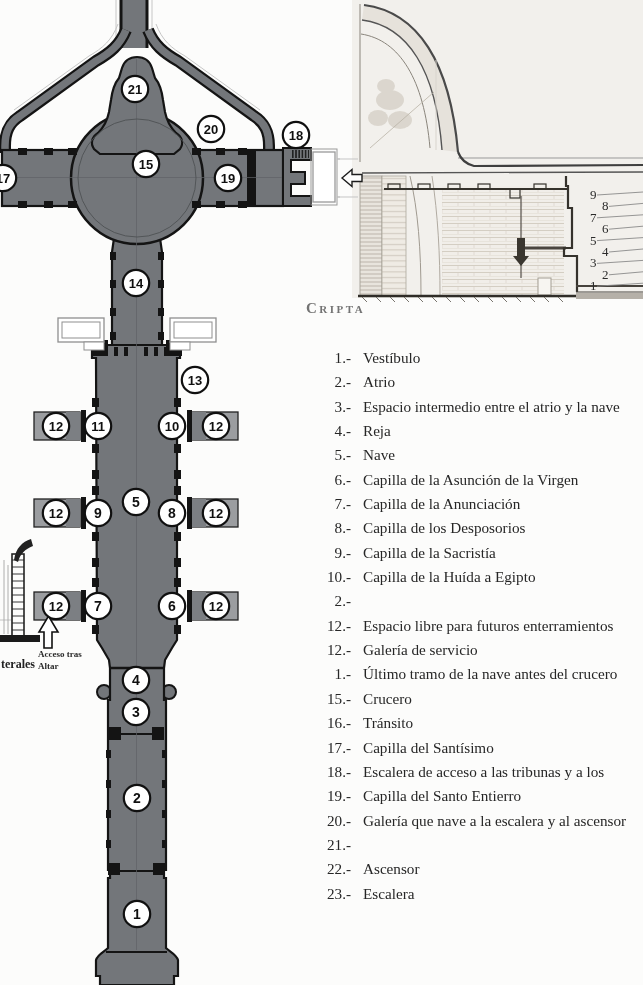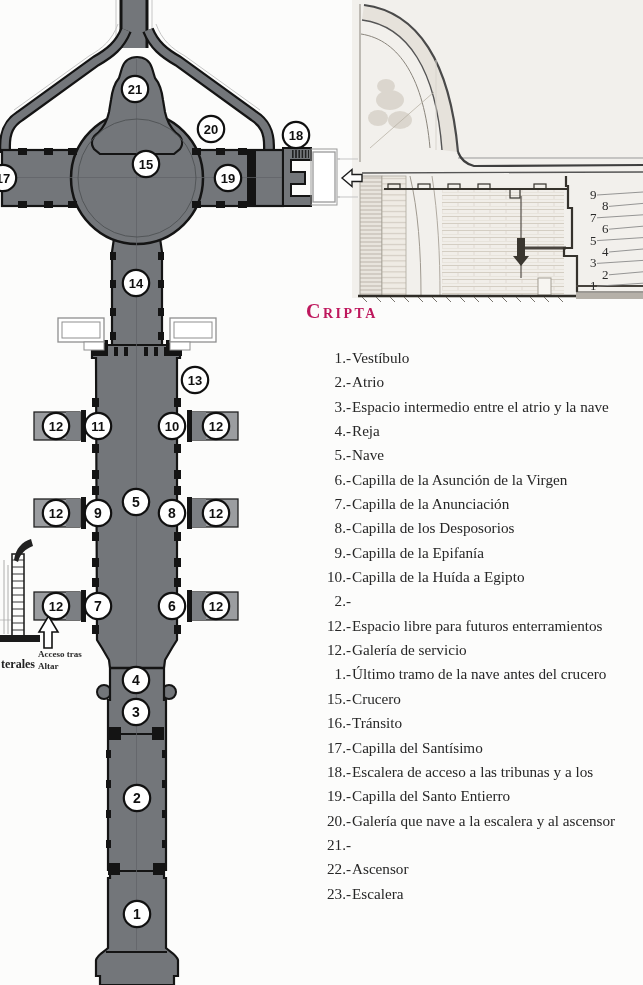--- a/index.html
+++ b/index.html
@@ -5,32 +5,32 @@
   html,body{margin:0;padding:0;}
   body{
     width:643px;height:985px;position:relative;overflow:hidden;
     background:#fcfcfb;
     font-family:"Liberation Serif","DejaVu Serif",serif;
   }
   #plan-wrap{position:absolute;left:0;top:0;width:340px;height:985px;}
   #section-wrap{position:absolute;left:338px;top:0;width:305px;height:302px;}
   #cripta-heading{
     position:absolute;left:306px;top:300px;
-    font-variant:small-caps;font-weight:bold;font-size:20px;
-    letter-spacing:2.5px;color:#be185d;
+    font-variant:small-caps;font-weight:bold;font-size:15px;
+    letter-spacing:2.5px;color:#737373;
   }
   #legend-list{
     position:absolute;left:320px;top:346px;width:340px;
     font-size:15.2px;color:#262626;
   }
   .legend-row{
     display:flex;height:24.35px;line-height:24.35px;white-space:nowrap;overflow:visible;
   }
   .legend-num{display:inline-block;width:31px;text-align:right;flex:0 0 31px;}
-  .legend-label{margin-left:1px;}
+  .legend-label{margin-left:12px;}
   svg text.marker-num{
     font-family:"Liberation Sans","DejaVu Sans",sans-serif;
     font-weight:bold;fill:#101010;
   }
   svg text.mini-note{
     font-family:"Liberation Serif","DejaVu Serif",serif;
     font-weight:bold;fill:#2a2a2a;font-size:9px;
   }
   svg text.laterales{
     font-family:"Liberation Serif","DejaVu Serif",serif;
@@ -510,21 +510,21 @@
     <div class="legend-row">
       <span class="legend-num">7.-</span>
       <span class="legend-label">Capilla de la Anunciación</span>
     </div>
     <div class="legend-row">
       <span class="legend-num">8.-</span>
       <span class="legend-label">Capilla de los Desposorios</span>
     </div>
     <div class="legend-row">
       <span class="legend-num">9.-</span>
-      <span class="legend-label">Capilla de la Epifanía</span>
+      <span class="legend-label">Capilla de la Sacristía</span>
     </div>
     <div class="legend-row">
       <span class="legend-num">10.-</span>
       <span class="legend-label">Capilla de la Huída a Egipto</span>
     </div>
     <div class="legend-row">
       <span class="legend-num">2.-</span>
     </div>
     <div class="legend-row">
       <span class="legend-num">12.-</span>

